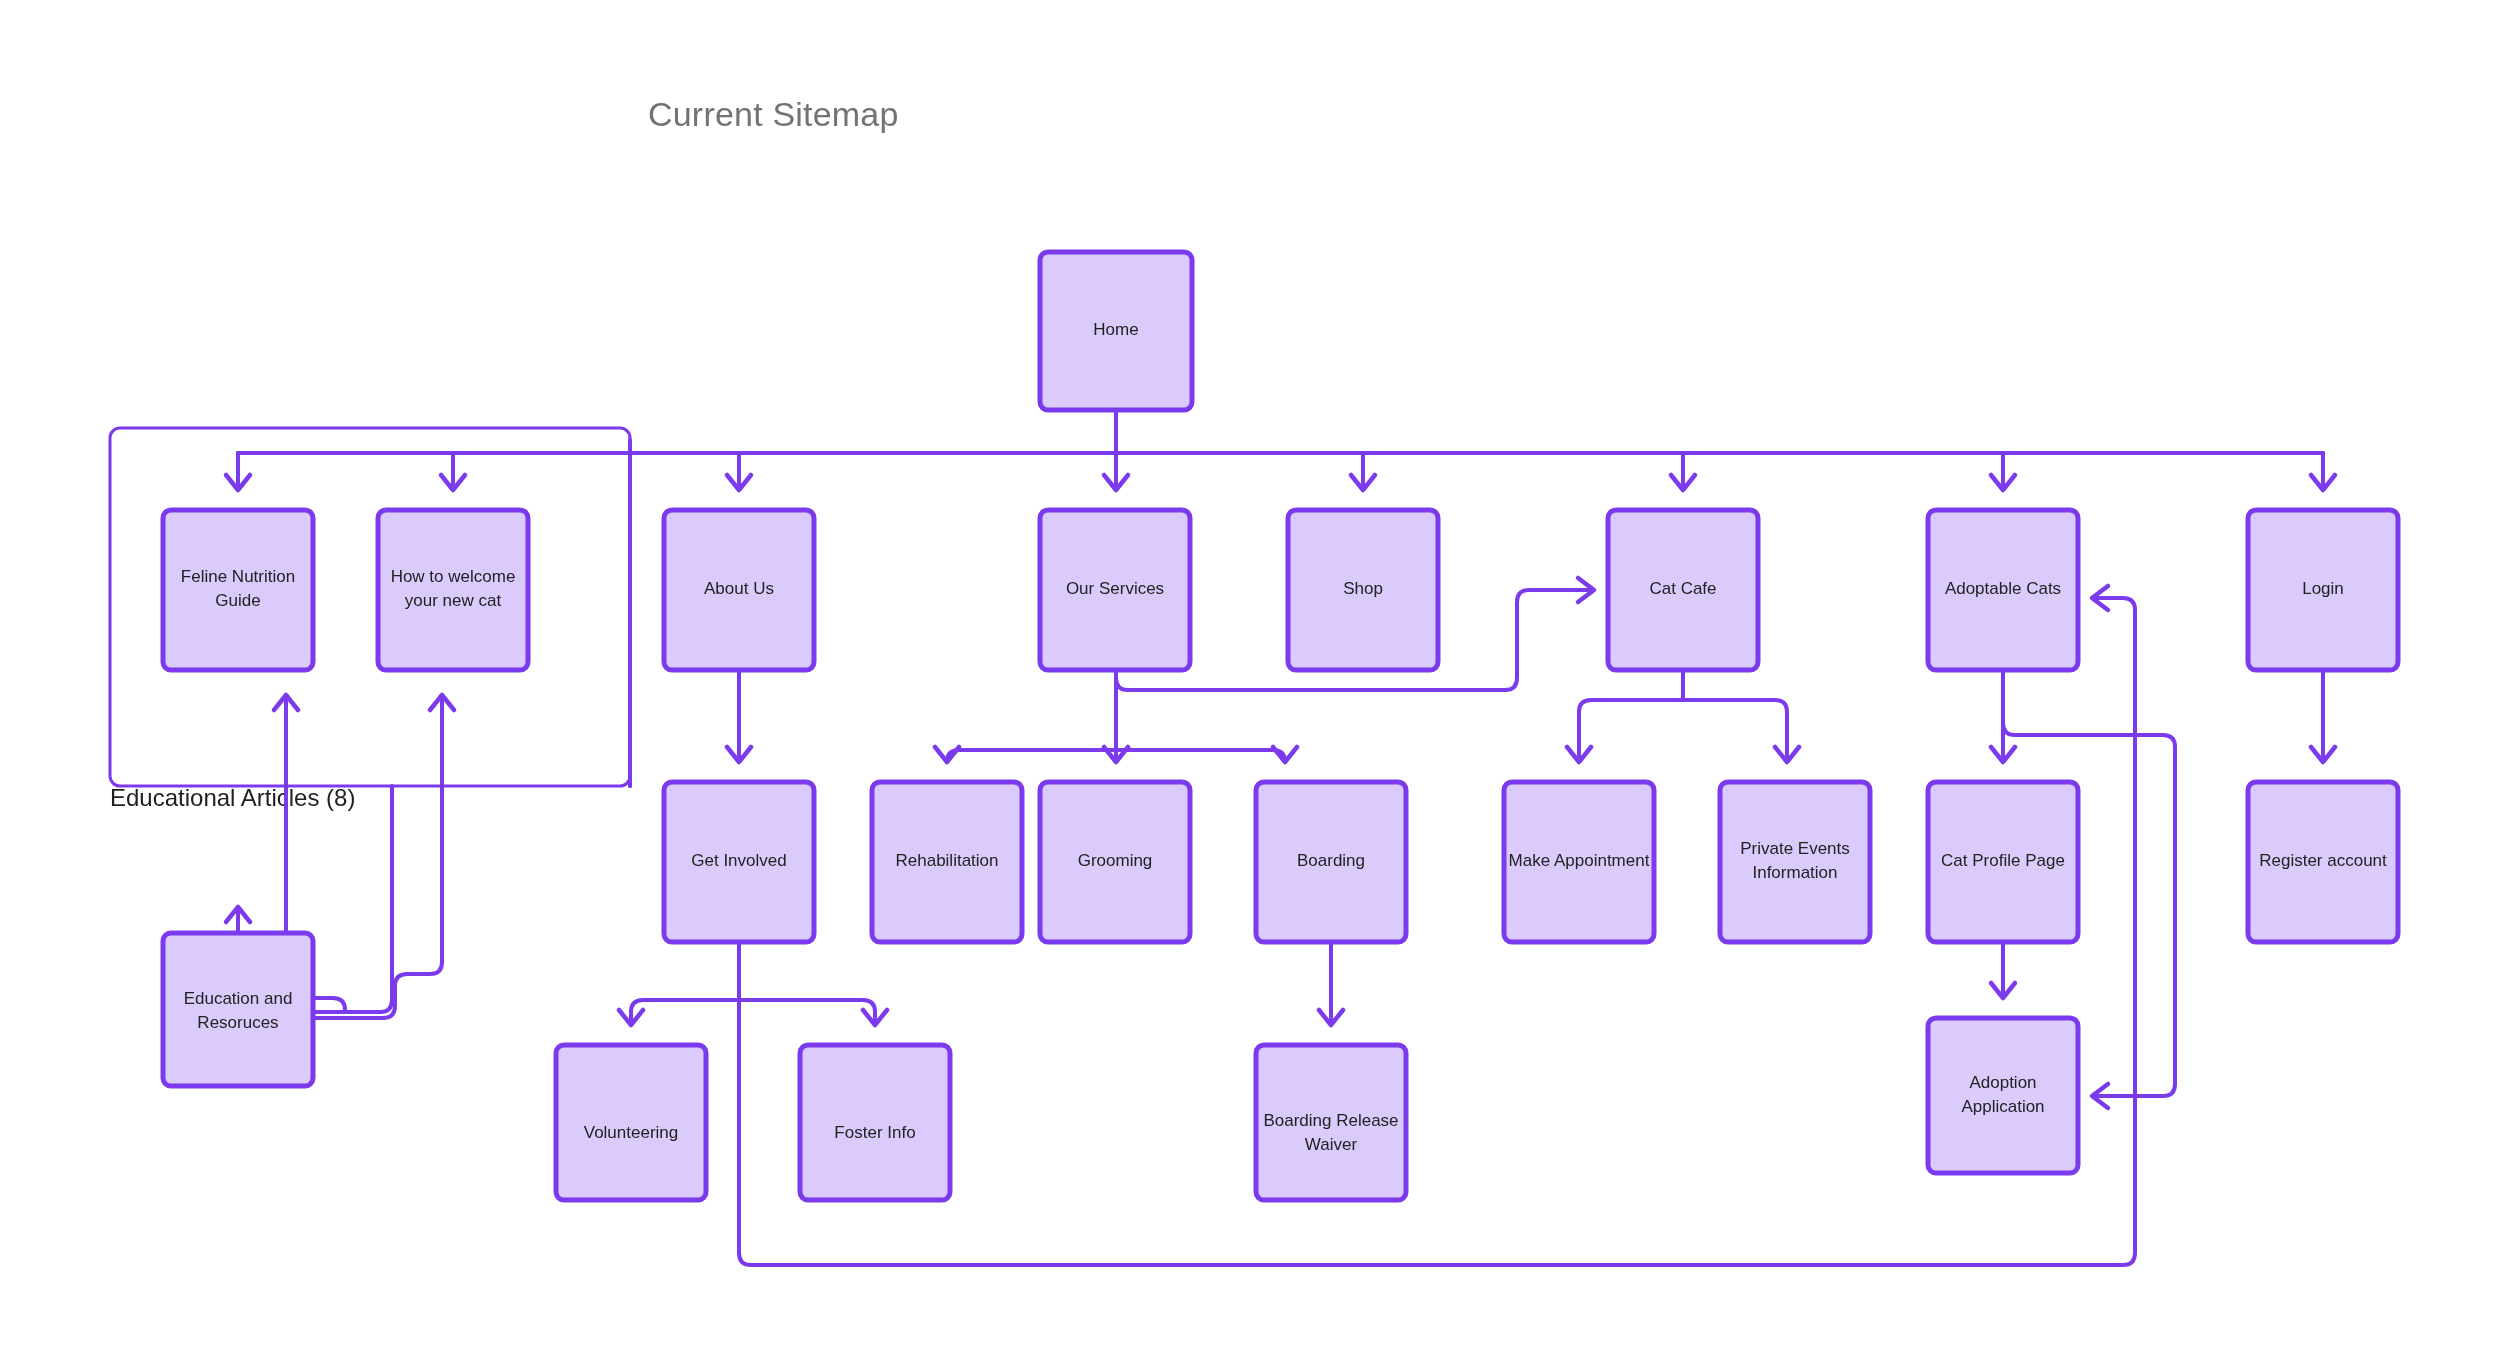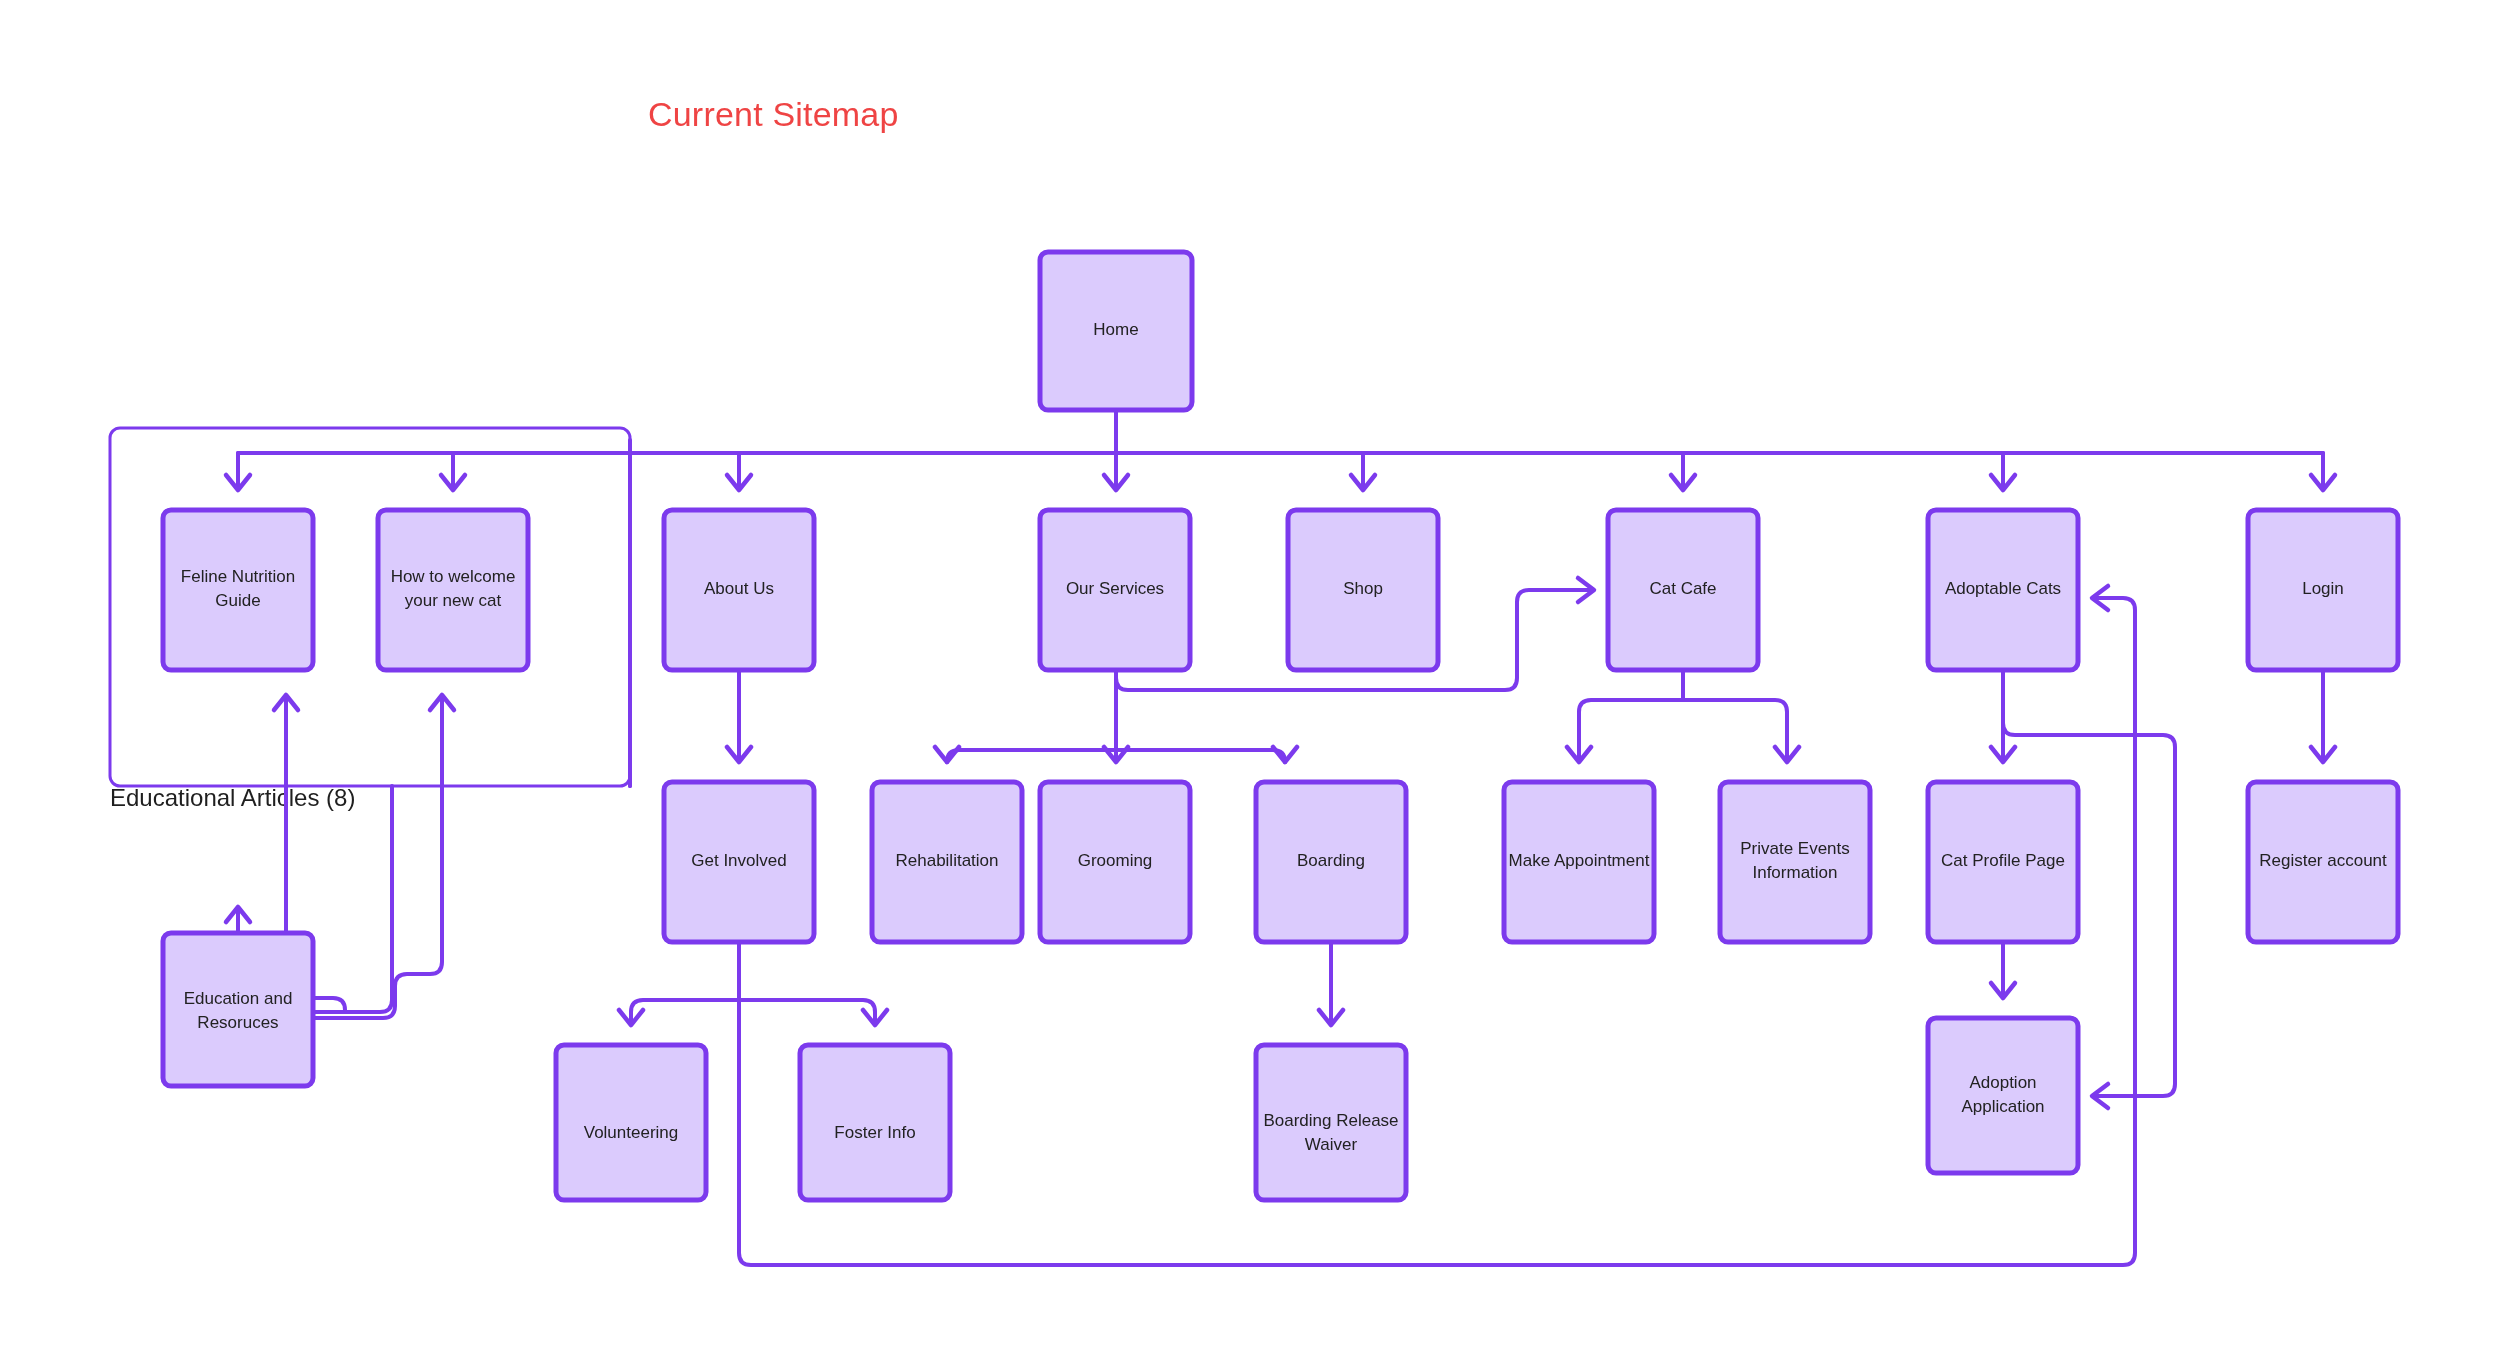--- a/index.html
+++ b/index.html
@@ -21,21 +21,21 @@
     left: 0;
     width: 2500px;
     height: 1371px;
   }
   .page-title {
     position: absolute;
     left: 648px;
     top: 95px;
     font-size: 34px;
     font-weight: 400;
-    color: #ef4444;
+    color: #737373;
     letter-spacing: 0.2px;
     white-space: nowrap;
   }
   .group-label {
     font-size: 24px;
     fill: #1f1f1f;
     font-family: "Liberation Sans", sans-serif;
   }
   .node-rect {
     fill: #dbcbfd;

